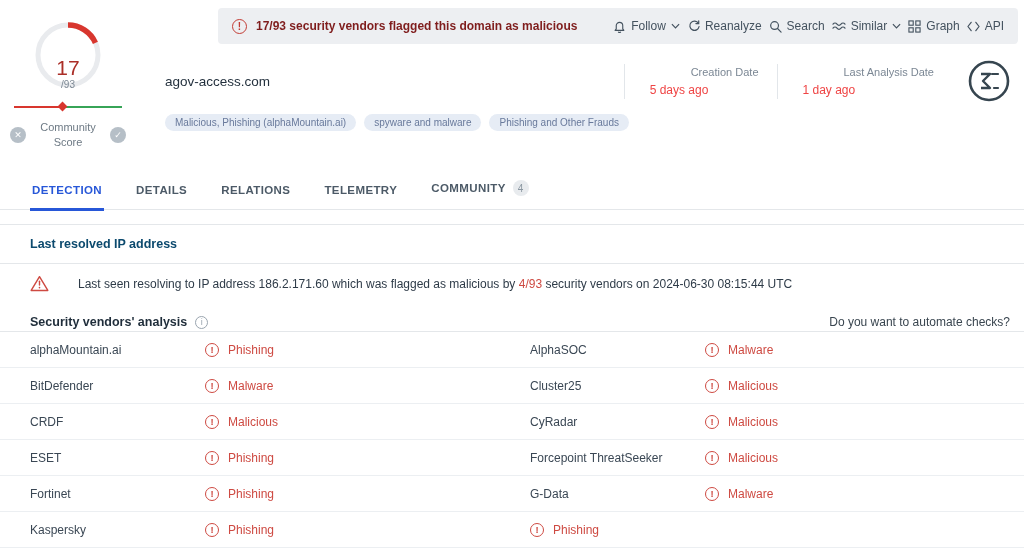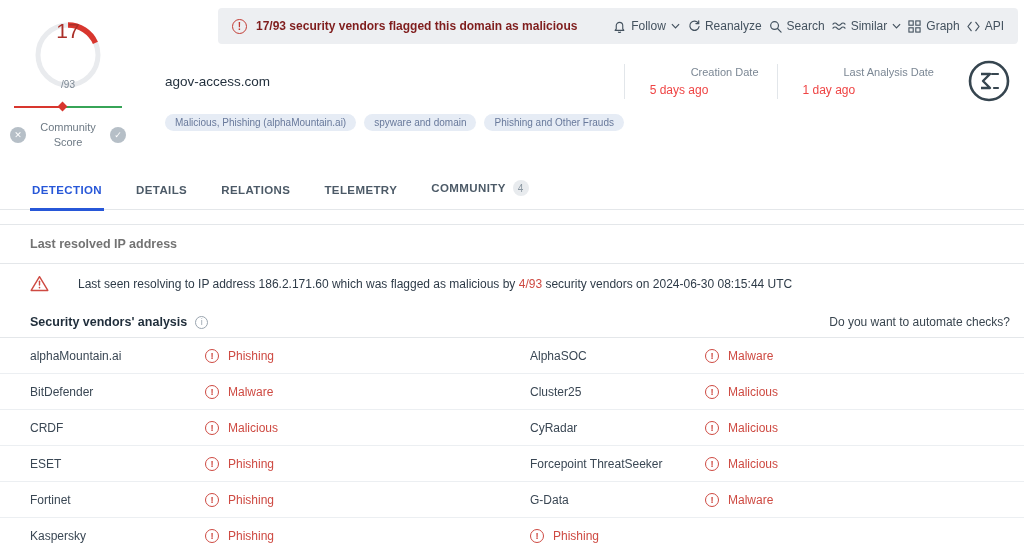--- a/index.html
+++ b/index.html
@@ -9,21 +9,21 @@
     background:#ffffff; color:#313d49; font-size:12px;
   }
   .page { position:relative; width:1024px; height:553px; }
 
   
   .header { position:relative; height:160px; }
 
   .score-col { position:absolute; left:4px; top:6px; width:128px; text-align:center; }
   .donut { position:relative; width:70px; height:70px; margin:6px auto 16px; }
   .donut svg { position:absolute; inset:0; }
-  .donut .num { position:absolute; inset:0; display:flex; flex-direction:column; align-items:center; justify-content:space-between; }
+  .donut .num { position:absolute; inset:0; display:flex; flex-direction:column; align-items:center; justify-content:flex-end; }
   .score-val { font-size:21px; color:#ab2f28; line-height:22px; }
   .score-total { font-size:10px; color:#7c8894; }
 
   .community-bar { position:relative; height:2px; margin:0 10px 12px; display:flex; }
   .bar-red { background:#d8362e; width:44%; }
   .bar-green { background:#37a457; flex:1; }
   .bar-marker { position:absolute; left:42%; top:-3px; width:7px; height:7px; background:#d8362e; transform:rotate(45deg); }
 
   .community-row { display:flex; align-items:center; justify-content:space-between; padding:0 6px; }
   .circle-icon { width:16px; height:16px; border-radius:50%; background:#b6bfc7; color:#fff;
@@ -56,26 +56,26 @@
   .tabs { display:flex; align-items:flex-end; gap:30px; padding-left:30px; border-bottom:1px solid #e4e7ea; }
   .tab { font-size:11.5px; font-weight:bold; letter-spacing:.4px; color:#4c5a67;
          padding:12px 2px; display:flex; gap:7px; align-items:center; cursor:pointer;
          border-bottom:3px solid transparent; margin-bottom:-2px; }
   .tab.active { color:#2757d8; border-bottom-color:#2757d8; }
   .badge { width:16px; height:16px; border-radius:50%; background:#e8ebee; color:#8a96a1;
            font-size:10px; font-weight:normal; display:flex; align-items:center; justify-content:center; }
 
   
   .section-head { border-top:1px solid #e4e7ea; border-bottom:1px solid #e4e7ea;
-                  padding:12px 30px; font-weight:bold; font-size:12.5px; color:#737373; margin-top:14px; }
+                  padding:12px 30px; font-weight:bold; font-size:12.5px; color:#0c4a6e; margin-top:14px; }
   .warning-row { display:flex; align-items:center; gap:29px; padding:11px 30px; font-size:12px; color:#2e3b48; }
   .warning-row svg { flex:0 0 auto; }
   .red-link { color:#ce4a42; cursor:pointer; }
 
-  .vendors-head { display:flex; align-items:center; gap:8px; padding:12px 14px 8px 30px;
+  .vendors-head { display:flex; align-items:center; gap:8px; padding:12px 14px 2px 30px;
                   border-bottom:1px solid #e4e7ea; }
   .vendors-title { font-weight:bold; font-size:12.5px; color:#1f2d3a; }
   .info-i { width:13px; height:13px; border-radius:50%; border:1px solid #9aa5af; color:#9aa5af;
             font-size:9px; display:inline-flex; align-items:center; justify-content:center; cursor:pointer; }
   .automate { margin-left:auto; font-size:12px; color:#39454f; cursor:pointer; }
 
   .vrow { display:grid; grid-template-columns:175px 325px 175px 1fr; padding:0 30px;
           height:36px; align-items:center; border-bottom:1px solid #eceff2; font-size:12px; }
   .vcell { color:#3a4754; }
   .result { display:flex; align-items:center; gap:9px; color:#ce4a42; }
@@ -189,21 +189,21 @@
           <svg class="vt-logo" viewBox="0 0 42 42">
             <circle cx="21" cy="21" r="19" fill="#ffffff" stroke="#36454f" stroke-width="2.6"></circle>
             <path d="M13 14 h9 l-7 7 7 7 h-9" fill="none" stroke="#36454f" stroke-width="2.4" stroke-linejoin="round"></path>
             <path d="M24 14 h6 M26 28 h4" stroke="#36454f" stroke-width="2.2" stroke-linecap="round"></path>
           </svg>
         </div>
       </div>
 
       <div class="tags">
           <span class="tag">Malicious, Phishing (alphaMountain.ai)</span>
-          <span class="tag">spyware and domain</span>
+          <span class="tag">spyware and malware</span>
           <span class="tag">Phishing and Other Frauds</span>
         </div>
     </div>
   </div>
 
   <div class="tabs">
       <div class="tab active">
     <span class="tab-label">DETECTION</span>
   </div>
       <div class="tab">

